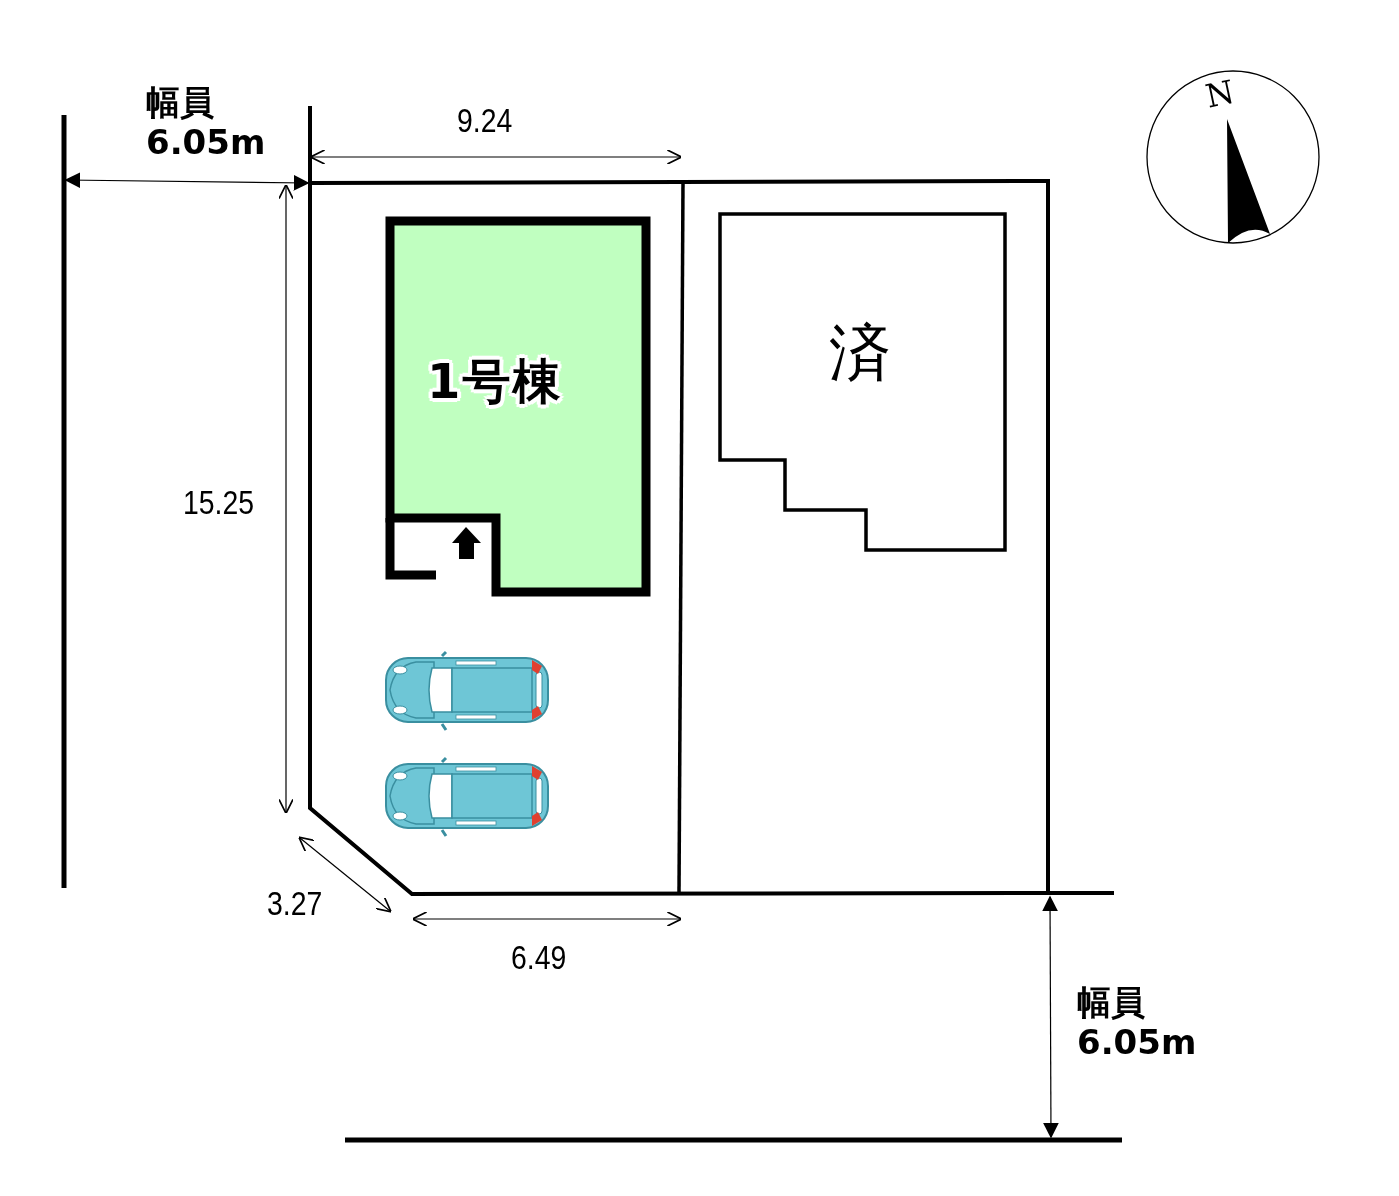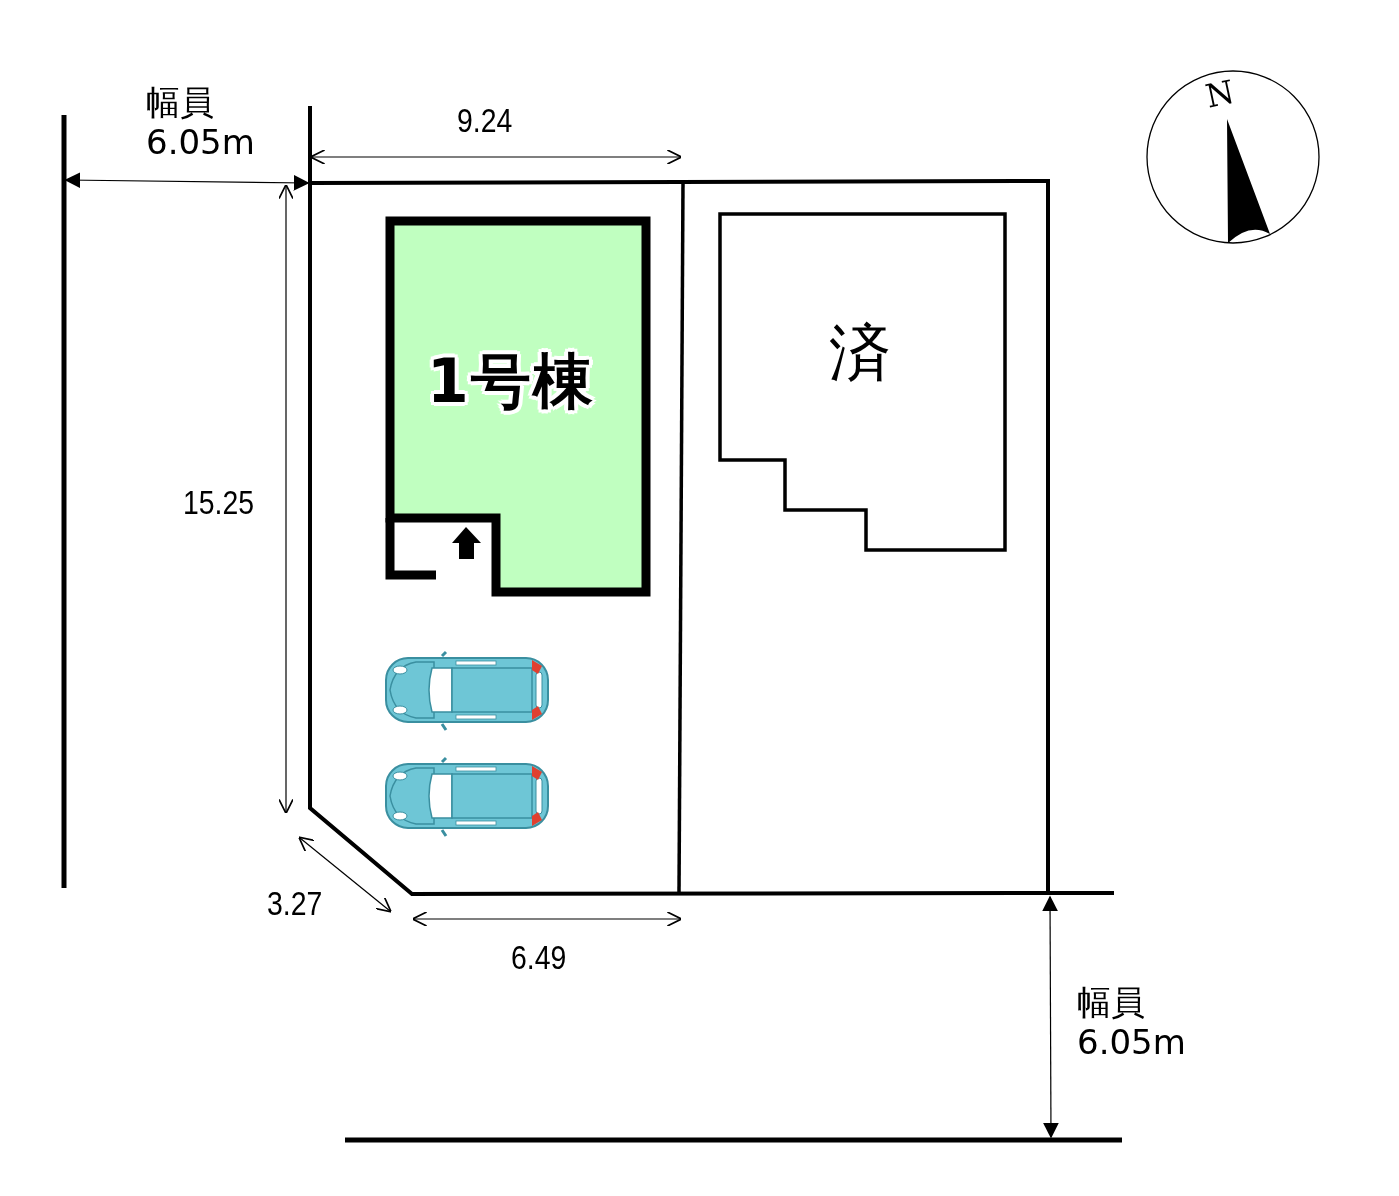--- a/index.html
+++ b/index.html
@@ -1,21 +1,21 @@
 <!DOCTYPE html>
 <html><head>
   <meta charset="utf-8">
   <style>
     html, body { margin: 0; padding: 0; background: #ffffff; }
     body { width: 1399px; height: 1196px; position: relative; overflow: hidden; }
     #plan { position: absolute; left: 0; top: 0; width: 1399px; height: 1196px; }
     .lbl { position: absolute; white-space: nowrap; color: #000; }
-    .road-lbl { font-family: "DejaVu Sans", sans-serif; font-weight: normal; font-size: 34px; line-height: 40px; }
+    .road-lbl { font-family: "DejaVu Sans", sans-serif; font-weight: bold; font-size: 34px; line-height: 40px; }
     .dim-lbl { font-family: "Liberation Sans", sans-serif; font-size: 33px; line-height: 36px; transform: scaleX(0.86); transform-origin: left top; }
-    .house-lbl { font-family: "DejaVu Sans", sans-serif; font-weight: bold; font-size: 60px; line-height: 70px; letter-spacing: 2px;
+    .house-lbl { font-family: "DejaVu Sans", sans-serif; font-weight: bold; font-size: 48px; line-height: 70px; letter-spacing: 2px;
       text-shadow: -3px -3px 0 #fff, 3px -3px 0 #fff, -3px 3px 0 #fff, 3px 3px 0 #fff, 0 -4px 0 #fff, 0 4px 0 #fff, -4px 0 0 #fff, 4px 0 0 #fff; }
     .sold-lbl { font-family: "DejaVu Sans", sans-serif; font-size: 62px; line-height: 66px; }
     .compass-n { font-family: "DejaVu Serif", serif; font-size: 32px; line-height: 32px; transform: rotate(-12deg); transform-origin: center; }
   </style>
 </head>
 <body>
 
 <svg id="plan" viewBox="0 0 1399 1196" xmlns="http://www.w3.org/2000/svg">
   <defs>
     <marker id="openArrow" viewBox="0 0 10 10" refX="9" refY="5" markerWidth="14" markerHeight="14" markerUnits="userSpaceOnUse" orient="auto-start-reverse">

